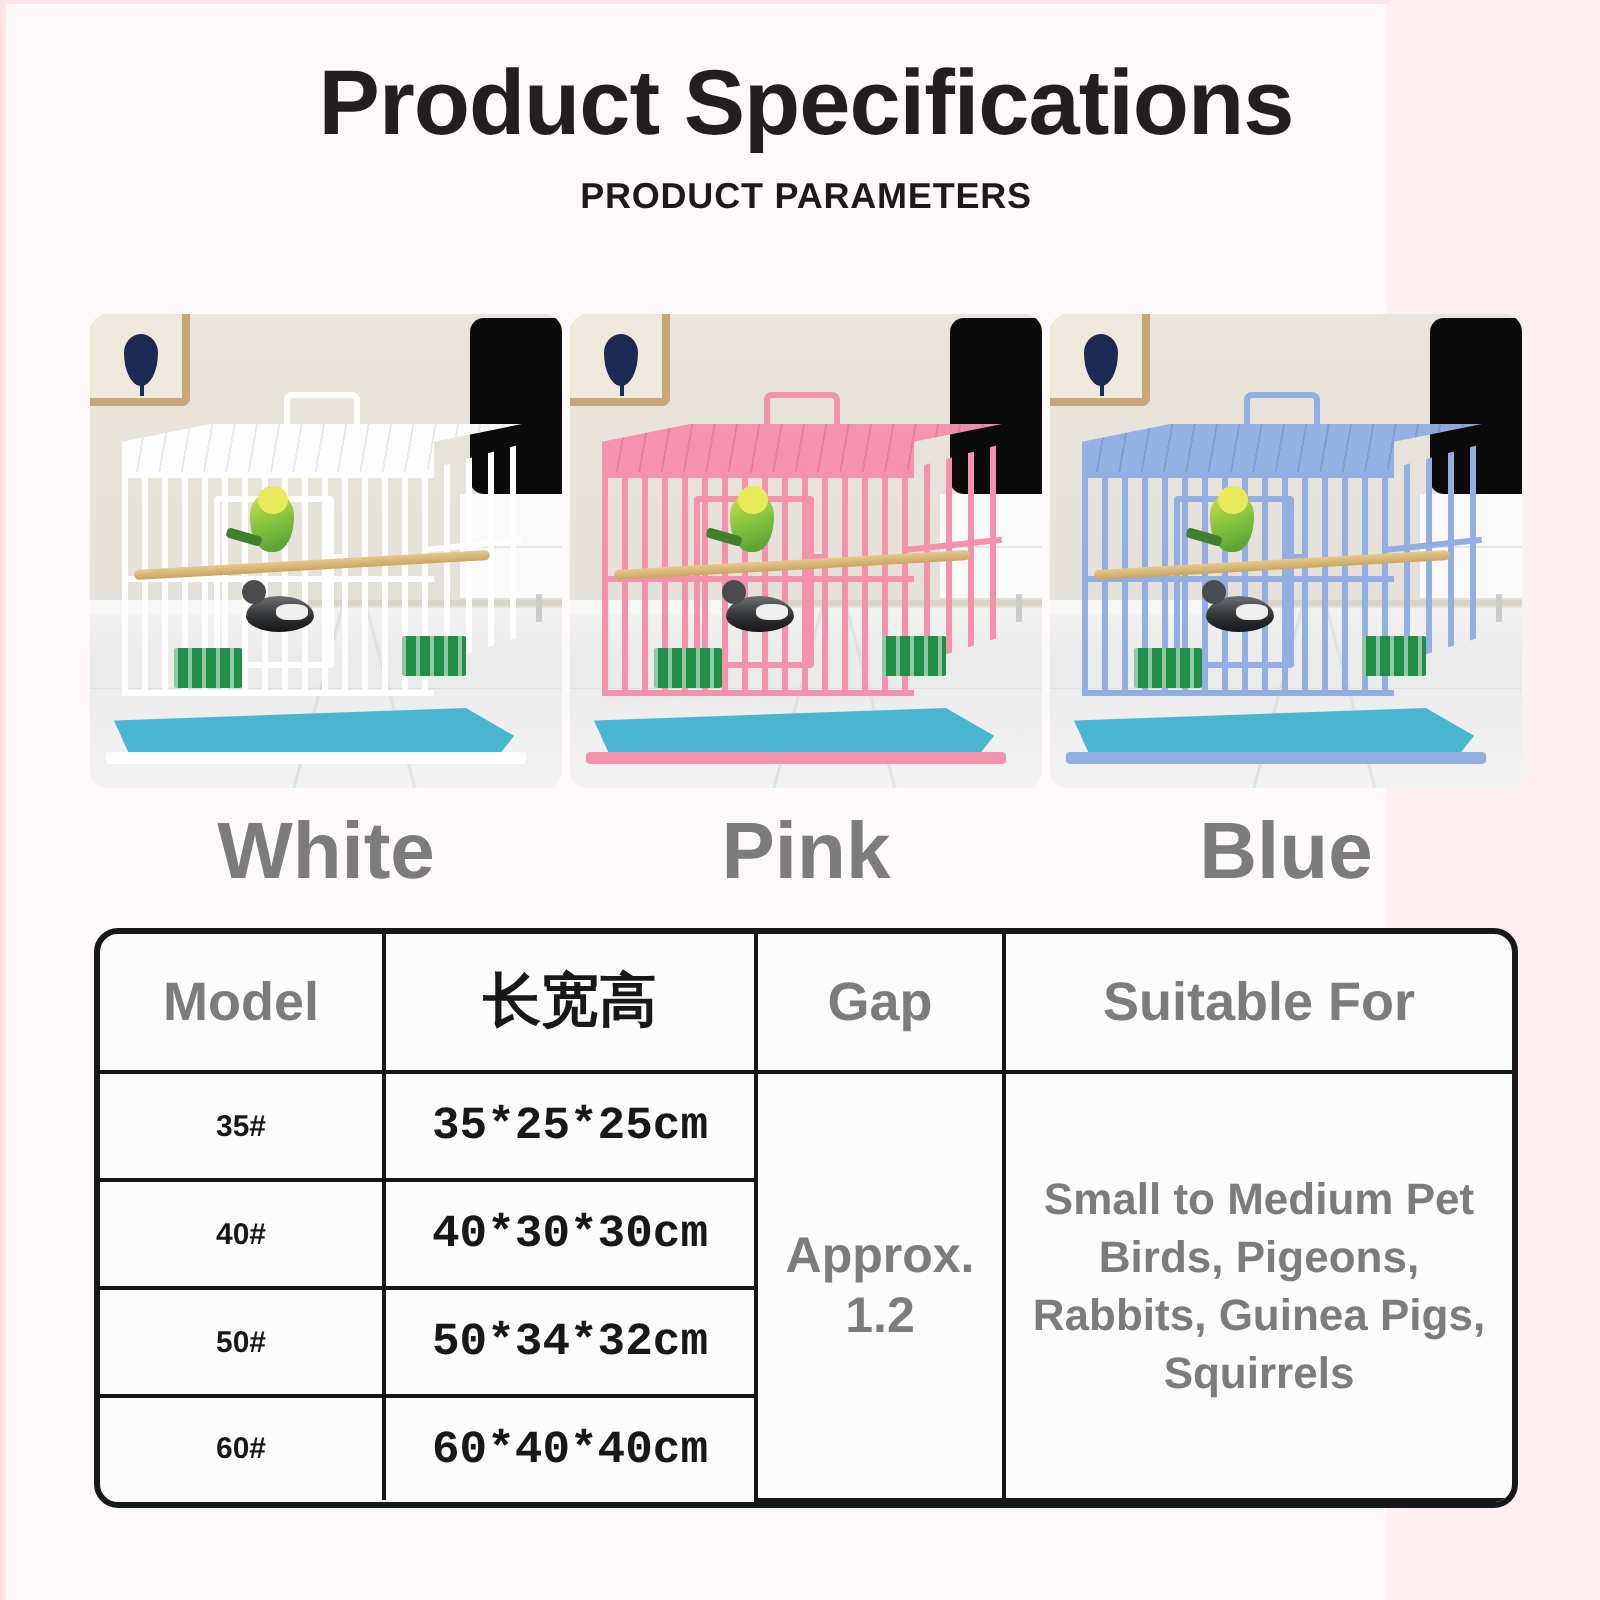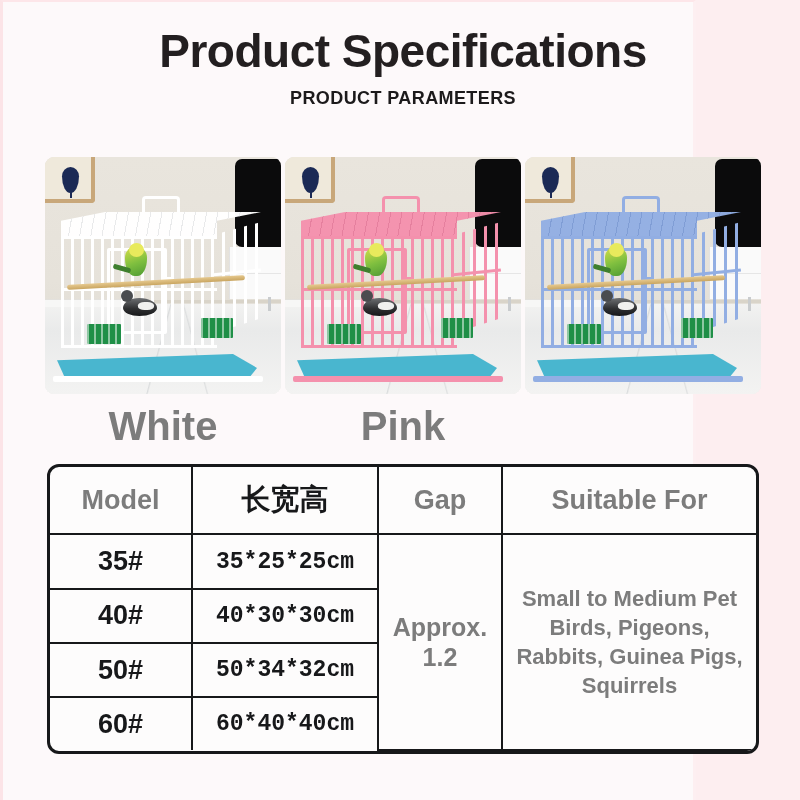--- a/index.html
+++ b/index.html
@@ -250,21 +250,21 @@
   .spec-table th:last-child, .spec-table td:last-child { border-right: none; }
 
   th.h-model, th.h-gap, th.h-suit {
     font-size: 27px; font-weight: bold; color: #7c7c7c;
   }
   th.h-dim { font-size: 29px; font-weight: bold; color: #17181a; }
   .col-model { width: 142px; }
   .col-dim   { width: 186px; }
   .col-gap   { width: 124px; }
 
-  td.c-model { font-size: 27px; font-weight: bold; color: #17181a; }
+  td.c-model { font-size: 15px; font-weight: bold; color: #17181a; }
   td.c-dim   { font-size: 23px; font-weight: bold; color: #17181a; font-family: Liberation Mono, monospace; }
   td.c-gap   { font-size: 25px; font-weight: bold; color: #7c7c7c; line-height: 1.2; }
   td.c-suit  { font-size: 22px; font-weight: bold; color: #7c7c7c; line-height: 1.32; padding: 4px 8px; }
 
   
   .note {
     position: absolute; top: 744px; left: 430px; width: 340px;
     text-align: center;
     font-size: 17px; font-weight: bold; color: #9a9a9a;
     line-height: 1.35;
@@ -392,20 +392,21 @@
         <div class="tray"></div>
         <div class="tray-edge"></div>
       </div>
     </div>
 
   </div>
 
   <div class="labels">
     <div class="color-label">White</div>
     <div class="color-label">Pink</div>
+    <div class="color-label">Blue</div>
   </div>
 
   <div class="spec-table">
     <table>
       <tbody>
           <tr>
         <th class="h-model col-model">Model</th>
         <th class="h-dim col-dim">长宽高</th>
         <th class="h-gap col-gap">Gap</th>
         <th class="h-suit">Suitable For</th>

